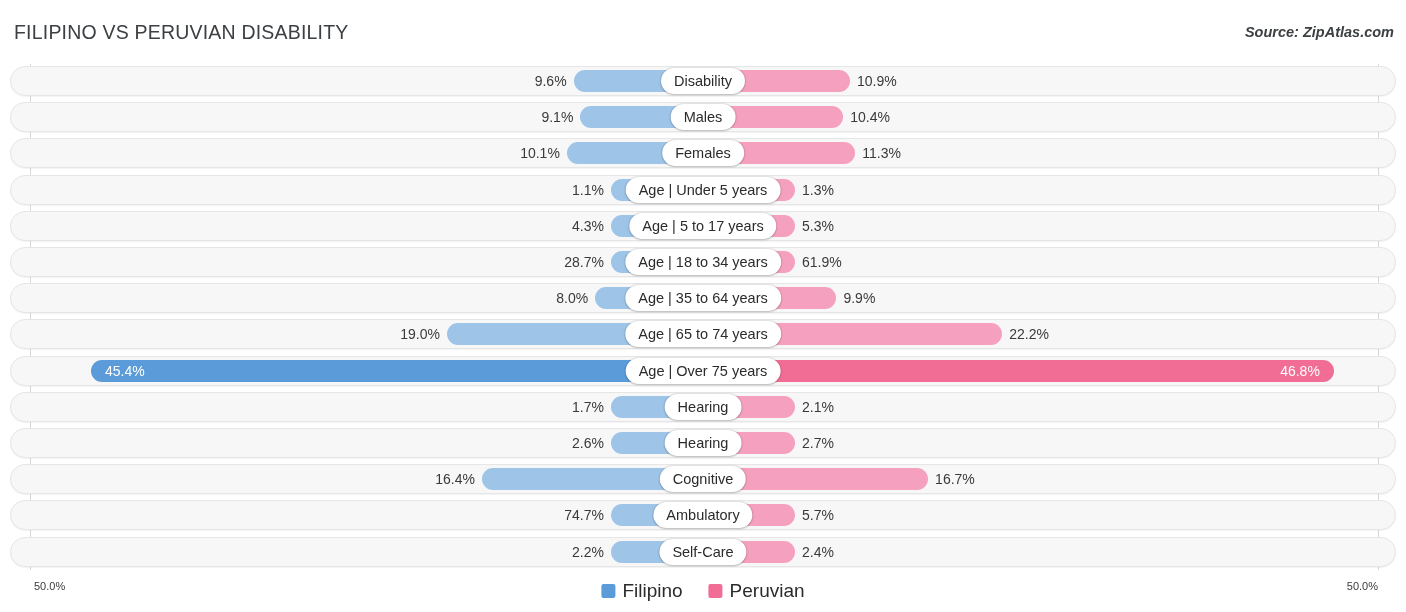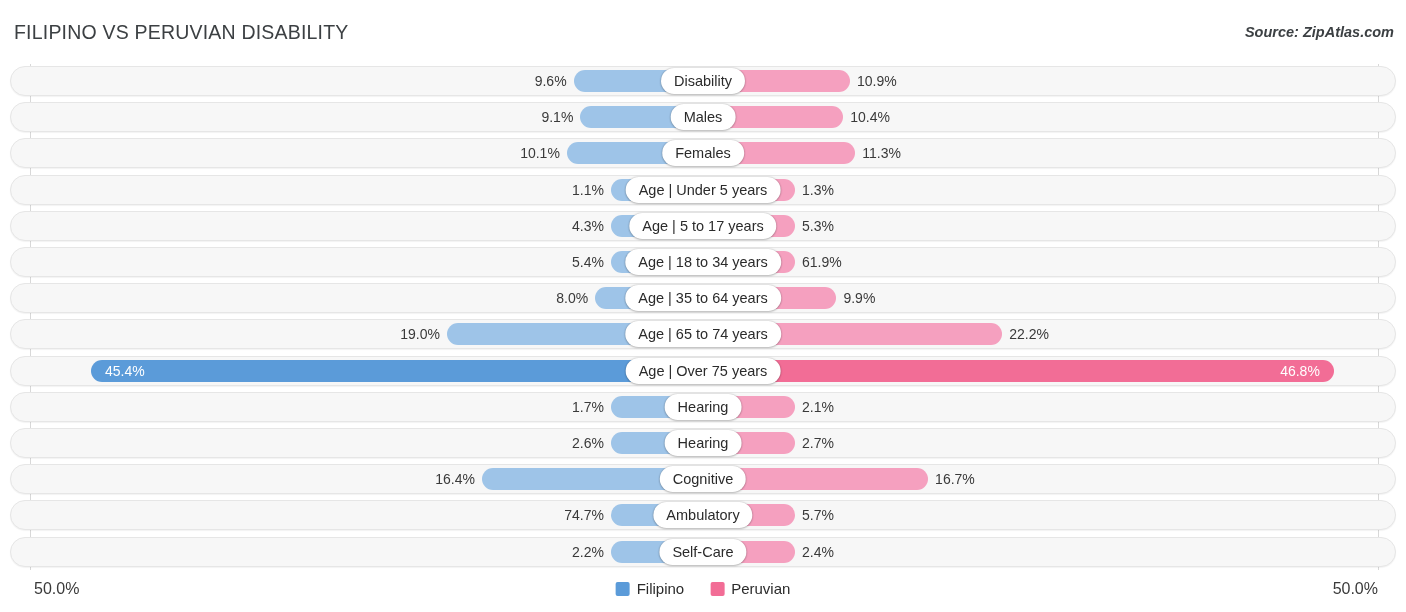--- a/index.html
+++ b/index.html
@@ -72,31 +72,31 @@
     font-size:14px; color:#3a3a3a; white-space:nowrap; z-index:4;
   }
   .val.left  { text-align:center; }
   .val.right { text-align:left; }
   
   .val.inside { color:#ffffff; }
 
   
   .footer { position:absolute; left:0; top:570px; width:1406px; height:42px; }
   .axis-min, .axis-max {
-    position:absolute; top:10px; font-size:16px; color:#3a3a3a; white-space:nowrap;
+    position:absolute; top:10px; font-size:11px; color:#3a3a3a; white-space:nowrap;
   }
   .axis-min { left:34px; }
   .axis-max { right:28px; }
   .legend {
     position:absolute; left:50%; top:10px; transform:translateX(-50%);
     display:flex; align-items:center; gap:26px; white-space:nowrap;
   }
   .legend-item { display:flex; align-items:center; gap:7px; }
   .swatch { width:14px; height:14px; border-radius:2px; display:inline-block; }
-  .legend-text { font-size:15px; color:#2b2b2b; }
+  .legend-text { font-size:19px; color:#2b2b2b; }
 </style>
 </head>
 <body>
 
 <div id="page">
 
   <div class="header">
     <div class="title">FILIPINO VS PERUVIAN DISABILITY</div>
     <div class="source">Source: ZipAtlas.com</div>
   </div>
@@ -147,21 +147,21 @@
           <div class="bar right" style="width: 92px; background: rgb(245, 160, 191);"></div>
           <div class="val left" style="right: calc(50% + 99px);">4.3%</div>
           <div class="val right" style="left: calc(50% + 99px);">5.3%</div>
           <div class="center-label">Age | 5 to 17 years</div>
         </div>
       </div>
       <div class="row" style="top: 189px;">
         <div class="row-inner">
           <div class="bar left" style="width: 92px; background: rgb(158, 196, 232);"></div>
           <div class="bar right" style="width: 92px; background: rgb(245, 160, 191);"></div>
-          <div class="val left" style="right: calc(50% + 99px);">5.4%</div>
+          <div class="val left" style="right: calc(50% + 99px);">28.7%</div>
           <div class="val right" style="left: calc(50% + 99px);">61.9%</div>
           <div class="center-label">Age | 18 to 34 years</div>
         </div>
       </div>
       <div class="row" style="top: 225.2px;">
         <div class="row-inner">
           <div class="bar left" style="width: 107.84px; background: rgb(158, 196, 232);"></div>
           <div class="bar right" style="width: 133.452px; background: rgb(245, 160, 191);"></div>
           <div class="val left" style="right: calc(50% + 114.84px);">8.0%</div>
           <div class="val right" style="left: calc(50% + 140.452px);">9.9%</div>

